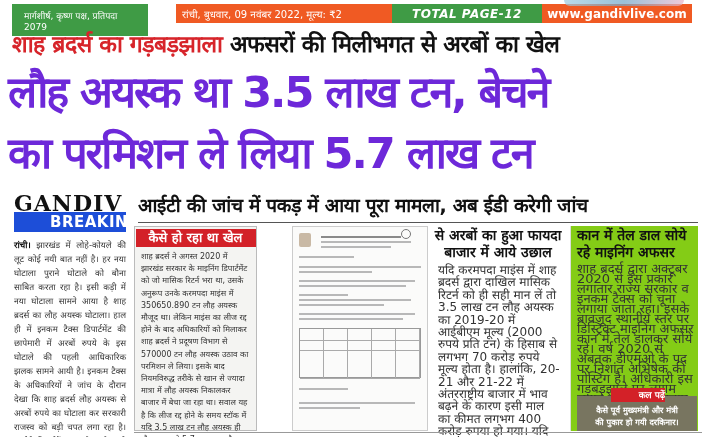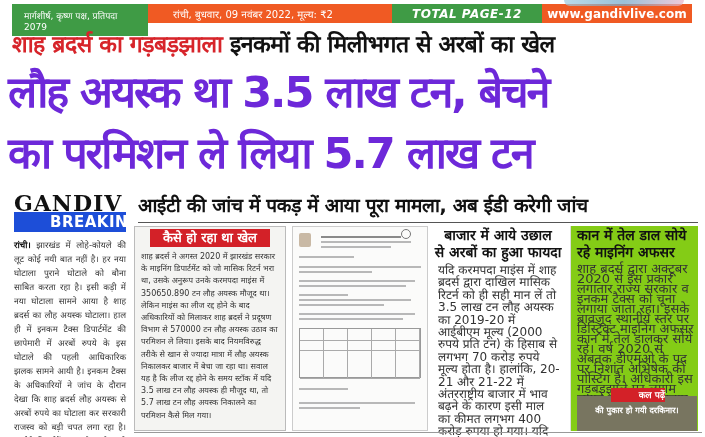--- a/index.html
+++ b/index.html
@@ -2,21 +2,21 @@
 <html><head>
 <meta charset="utf-8">
 <style>
   * { box-sizing: border-box; margin: 0; padding: 0; }
   html, body { width: 705px; height: 437px; overflow: hidden; background: #ffffff; }
   body { font-family: "DejaVu Sans", sans-serif; color: #1a1a1a; position: relative; }
 
   
   .topbar { position: absolute; top: 4px; left: 12px; width: 680px; height: 19px; display: flex; }
   .tb-green { background: #3f9b45; color: #fff; font-size: 9px; display: flex; align-items: center; padding: 16px 12px; width: 136px; }
-  .tb-orange { background: #f05a23; color: #fff; font-size: 10px; display: flex; align-items: center; padding: 0 25px; flex: 1; }
+  .tb-orange { background: #f05a23; color: #fff; font-size: 10px; display: flex; align-items: center; padding: 0 6px; flex: 1; margin-left: 28px; }
   .tb-green2 { background: #3f9b45; color: #fff; font-size: 12px; font-weight: bold; font-style: italic; display: flex; align-items: center; padding: 0 20px; width: 150px; letter-spacing: 0.5px; }
   .tb-orange2 { background: #f05a23; color: #fff; font-size: 12px; font-weight: bold; display: flex; align-items: center; justify-content: center; width: 150px; }
   .tb-art { position: absolute; top: -4px; right: 8px; width: 120px; height: 6px; background: linear-gradient(90deg,#9ccbe0,#6fa6c7,#e8b4c8); opacity: 0.7; border-radius: 0 0 30px 30px; }
 
   
   .kicker { position: absolute; top: 27px; left: 12px; width: 685px; font-size: 23px; font-weight: bold; white-space: nowrap; letter-spacing: -0.5px; }
   .kicker .red { color: #d7242a; }
   .kicker .black { color: #111; }
 
   
@@ -27,21 +27,21 @@
   .brand { position: absolute; top: 190px; left: 14px; width: 112px; font-family: "DejaVu Serif", serif; font-weight: bold; font-size: 22px; letter-spacing: 1px; color: #111; }
   .breaking { position: absolute; top: 212px; left: 14px; width: 112px; height: 20px; background: #1d4ed8; color: #fff; font-weight: bold; font-size: 15px; text-align: center; line-height: 20px; letter-spacing: 0.5px; padding-left: 36px; }
   .left-body { position: absolute; top: 238px; left: 14px; width: 112px; font-size: 8.6px; line-height: 14px; text-align: justify; color: #333; }
   .left-body b { color: #111; }
 
   
   .subhead { position: absolute; top: 192px; left: 138px; width: 560px; font-size: 19px; font-weight: bold; white-space: nowrap; color: #111; letter-spacing: -0.3px; }
   .rule { position: absolute; top: 222px; left: 138px; width: 560px; height: 1px; background: #555; }
 
   
-  .col1 { position: absolute; top: 226px; left: 134px; width: 152px; height: 205px; background: #f4f4f2; border: 1px solid #bbb; }
+  .col1 { position: absolute; top: 226px; left: 134px; width: 123px; height: 205px; background: #f4f4f2; border: 1px solid #bbb; }
   .col1 .tag { display: block; margin: 2px auto 4px; width: 120px; background: #d32128; color: #fff; font-weight: bold; font-size: 13px; text-align: center; line-height: 18px; }
   .col1 .body { padding: 0 6px; font-size: 8px; line-height: 12.2px; color: #333; }
 
   
   .col2 { position: absolute; top: 226px; left: 292px; width: 136px; height: 205px; background: #fbfbfa; border: 1px solid #ccc; padding: 6px 6px; overflow: hidden; }
   .doc-line { height: 2px; background: #b8b8b8; margin: 3px 0; }
   .doc-line.dark { background: #8a8a8a; }
   .doc-table { margin-top: 8px; border: 1px solid #999; height: 50px; display: grid; grid-template-columns: repeat(5,1fr); grid-template-rows: 12px 10px 28px; }
   .doc-table span { border-right: 1px solid #aaa; border-bottom: 1px solid #aaa; }
   .doc-seal { position: absolute; top: 6px; left: 6px; width: 12px; height: 14px; background: #c9b9a5; border-radius: 2px; }
@@ -67,21 +67,21 @@
 
 <div class="topbar">
   <div class="tb-green">मार्गशीर्ष, कृष्ण पक्ष, प्रतिपदा 2079</div>
   <div class="tb-orange">रांची, बुधवार, 09 नवंबर 2022, मूल्य: ₹2</div>
   <div class="tb-green2">TOTAL PAGE-12</div>
   <div class="tb-orange2">www.gandivlive.com</div>
   <div class="tb-art"></div>
 </div>
 
 <div class="kicker">
-  <span class="red">शाह ब्रदर्स का गड़बड़झाला</span><span class="black"> इनकमों की मिलीभगत से अरबों का खेल</span>
+  <span class="red">शाह ब्रदर्स का गड़बड़झाला</span><span class="black"> अफसरों की मिलीभगत से अरबों का खेल</span>
 </div>
 
 <div class="headline">
   <div>लौह अयस्क था 3.5 लाख टन, बेचने</div>
   <div>का परमिशन ले लिया 5.7 लाख टन</div>
 </div>
 
 <div class="brand">GANDIV</div>
 <div class="breaking">BREAKING</div>
 <div class="left-body">
@@ -131,33 +131,34 @@
       <span></span>
       <span></span>
   </div>
   <div class="doc-line" style="width:40%;margin-top:10px"></div>
   <div class="doc-line" style="width:95%;margin-top:12px"></div>
   <div class="doc-line" style="width:50%"></div>
 </div>
 
 <div class="col3">
   <div class="h">
+    <div>से अरबों का हुआ फायदा</div>
     <div>बाजार में आये उछाल</div>
-    <div>से अरबों का हुआ फायदा</div>
   </div>
   <div class="body">यदि करमपदा माइंस में शाह ब्रदर्स द्वारा दाखिल मासिक रिटर्न को ही सही मान लें तो 3.5 लाख टन लौह अयस्क का 2019-20 में आईबीएम मूल्य (2000 रुपये प्रति टन) के हिसाब से लगभग 70 करोड़ रुपये मूल्य होता है। हालांकि, 20-21 और 21-22 में अंतरराष्ट्रीय बाजार में भाव बढ़ने के कारण इसी माल का कीमत लगभग 400 करोड़ रुपया हो गया। यदि इस दौरान 3.5 लाख टन के स्टॉक की जगह परमिशन के अनुरूप 5.7 लाख टन की निकासी हुई होगी तो यह आंकड़ा 700 करोड़ के आसपास हो जाता है।</div>
 </div>
 
 <div class="col4">
   <div class="h">
     <div>कान में तेल डाल सोये</div>
     <div>रहे माइनिंग अफसर</div>
   </div>
   <div class="body">शाह ब्रदर्स द्वारा अक्टूबर 2020 से इस प्रकार लगातार राज्य सरकार व इनकम टैक्स को चूना लगाया जाता रहा। इसके बावजूद स्थानीय स्तर पर डिस्ट्रिक्ट माइनिंग अफसर कान में तेल डालकर सोये रहे। वर्ष 2020 से अबतक डीएमओ के पद पर निशांत अभिषेक की पोस्टिंग है। अधिकारी इस गड़बड़झाले पर लगाम लगाने की जगह चुपचाप शाह ब्रदर्स की लूट में मूकदर्शक बने रहे।</div>
   <div class="next">
     <div class="tag">कल पढ़ें</div>
     <div class="txt">
+      <div>कैसे पूर्व मुख्यमंत्री और मंत्री</div>
       <div>की पुकार हो गयी दरकिनार।</div>
     </div>
   </div>
 </div>
 
 <div class="bottom-rule"></div>
 
 </body></html>

